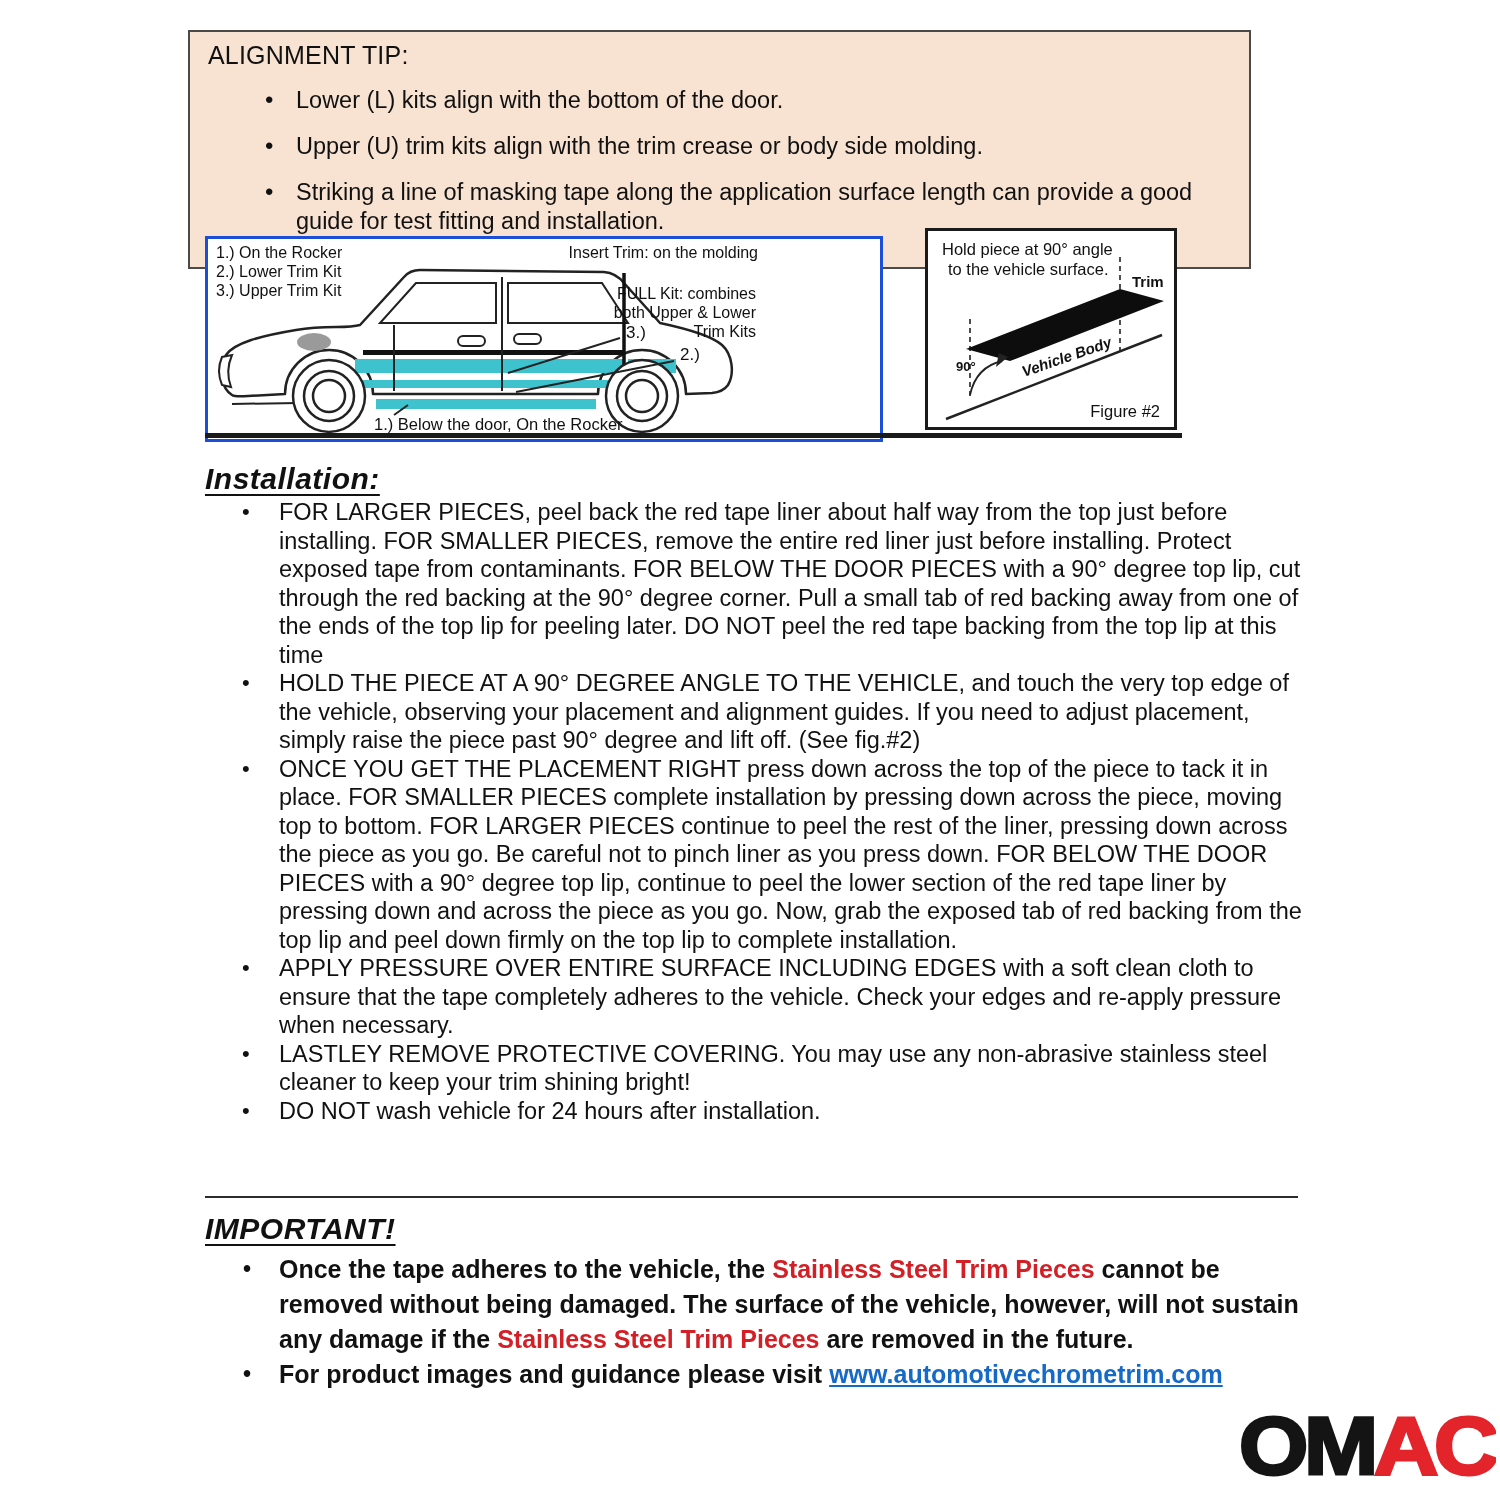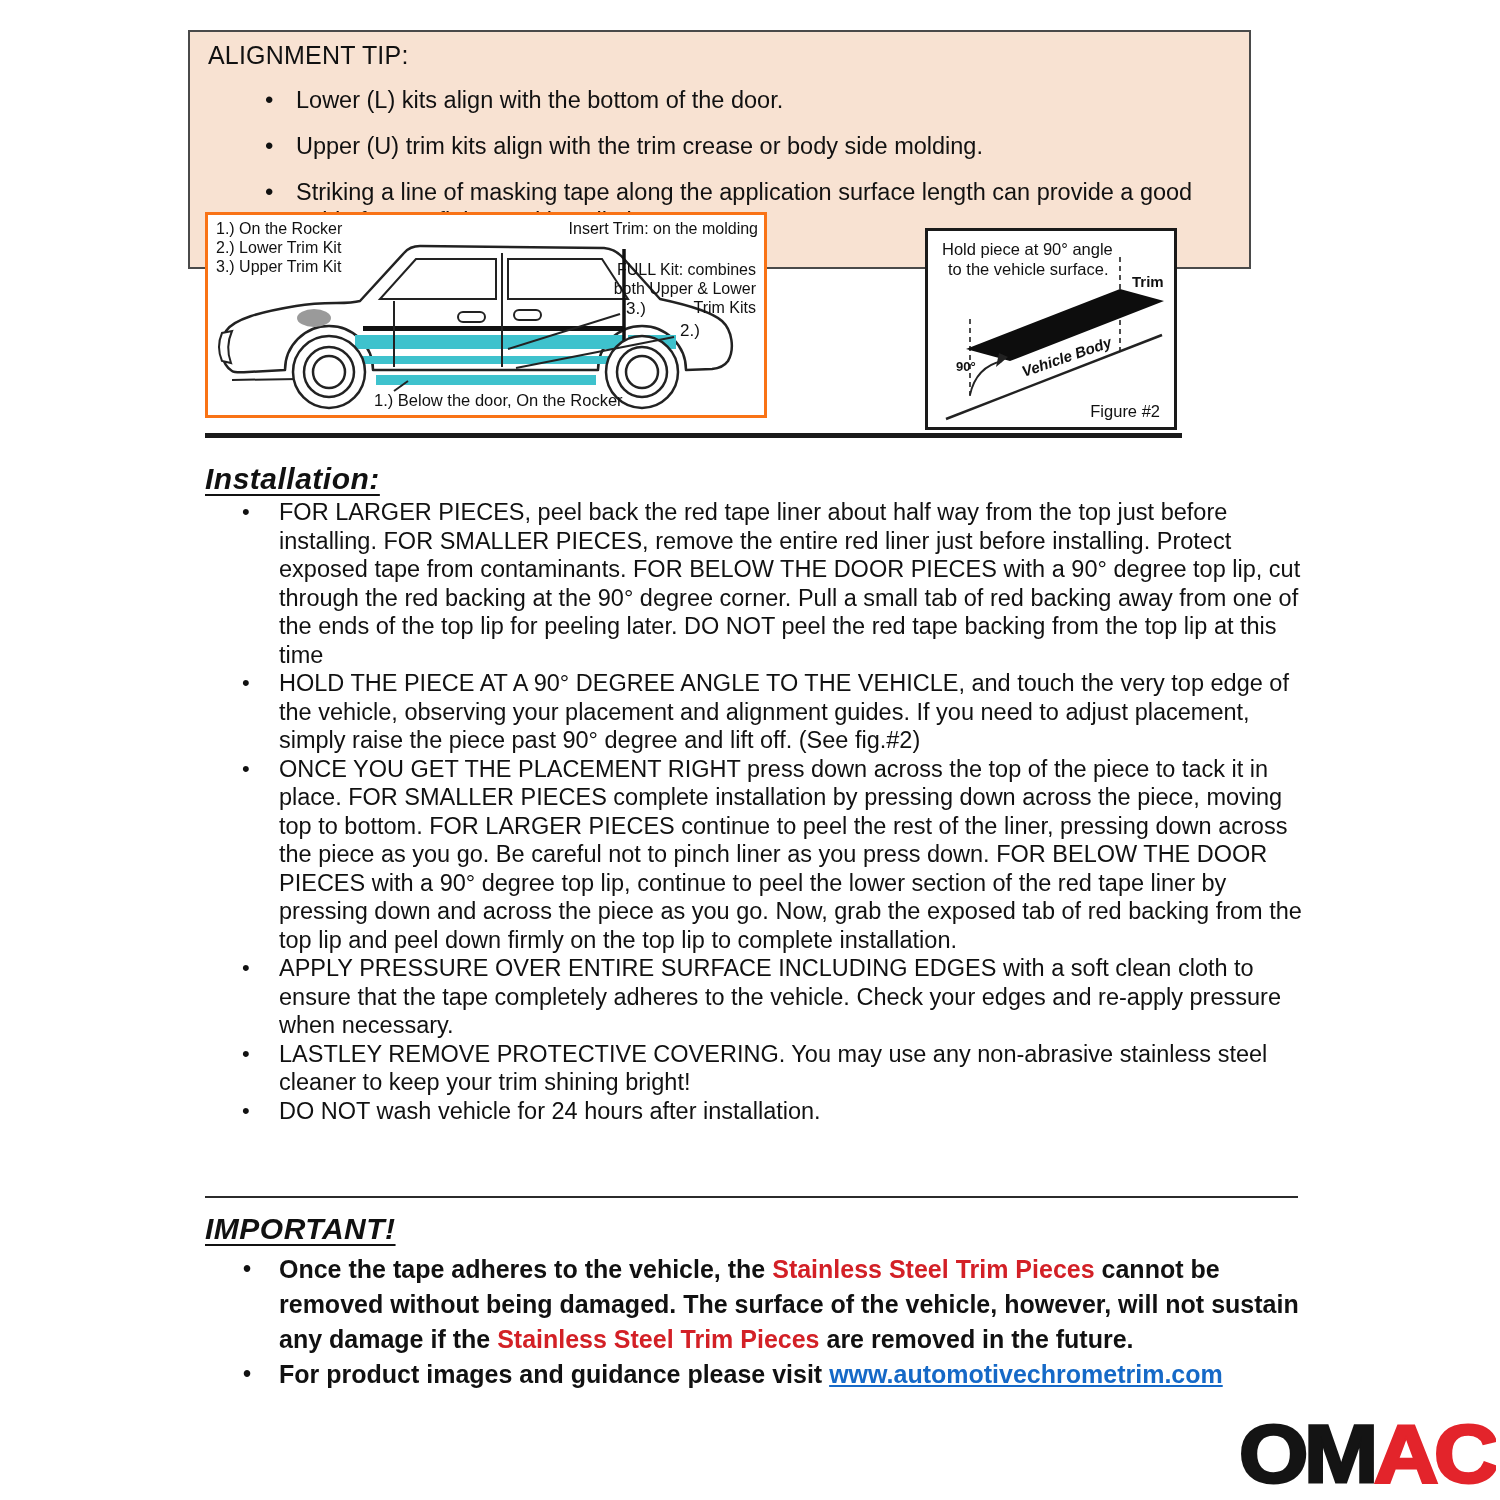--- a/index.html
+++ b/index.html
@@ -22,22 +22,22 @@
   .alignment-list li {
     position:relative; margin:0 6px 17px 88px;
     font-size:23.5px; line-height:29px;
   }
   .alignment-list li::before {
     content:"\2022"; position:absolute; left:-31px; top:-1px; font-size:24px;
   }
 
   
   .car-figure {
-    left:205px; top:212px; width:562px; height:206px;
-    border:3px solid #f97316; background:#fff;
+    left:205px; top:236px; width:678px; height:206px;
+    border:3px solid #1d4ed8; background:#fff;
   }
   .fig2 {
     left:925px; top:228px; width:252px; height:202px;
     border:3px solid #1a1a1a; background:#fff;
   }
   .figures-underline {
     left:205px; top:433px; width:977px; height:5px; background:#1a1a1a;
   }
 
   
@@ -72,21 +72,21 @@
     position:relative; padding-left:74px;
     font-size:25px; line-height:35px;
   }
   .important-list li::before {
     content:"\2022"; position:absolute; left:38px; top:0; font-size:23px;
   }
   .red-text { color:#d32026; }
   .site-link { color:#1569c7; text-decoration:underline; font-weight:bold; }
 
   
-  .logo-wrap { left:1238px; top:1400px; width:258px; height:88px;margin-top:8px; }
+  .logo-wrap { left:1238px; top:1400px; width:258px; height:88px; }
 
   svg text { font-family:"Liberation Sans", sans-serif; }
 </style>
 </head>
 <body>
 
 <div class="abs alignment-box">
   <div class="alignment-title">ALIGNMENT TIP:</div>
   <ul class="alignment-list">
     <li>Lower (L) kits align with the bottom of the door.</li>

